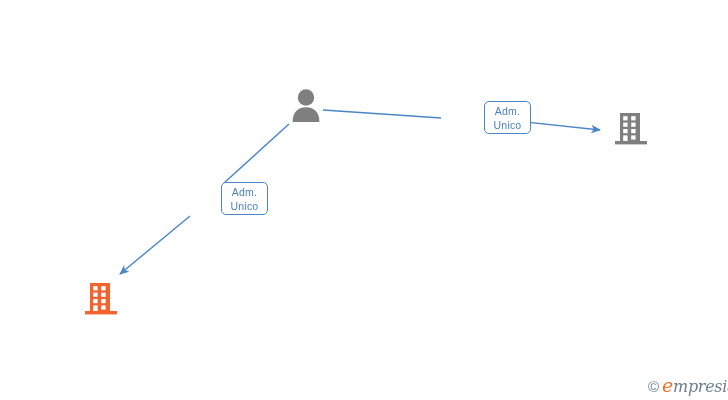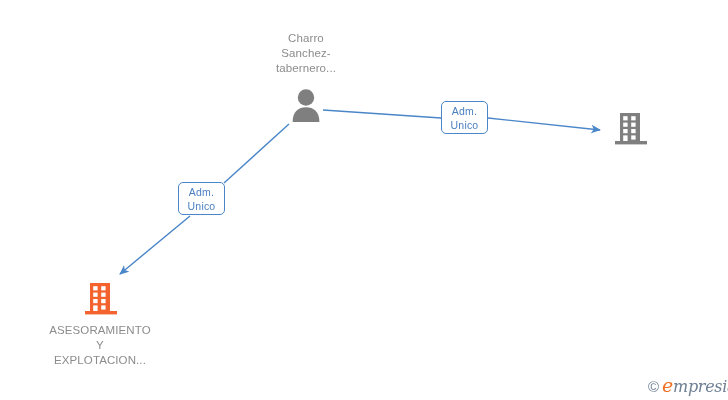--- a/index.html
+++ b/index.html
@@ -82,20 +82,21 @@
     box-sizing: border-box;
     border: 1px solid #4a86c8;
     border-radius: 5px;
     background: #ffffff;
     color: #4a7fc1;
     font-size: 10.5px;
     line-height: 14px;
     text-align: center;
     padding-top: 2px;
     letter-spacing: 0.2px;
+    margin-left: 43px;
   }
   .edge-label span { display: block; }
   .edge-label-right {
     left: 441px;
     top: 101px;
     width: 47px;
     height: 33px;
   }
   .edge-label-left {
     left: 178px;
@@ -146,23 +147,20 @@
 
     <path d="M 323 110 L 441 118" fill="none" stroke="#4a86c8" stroke-width="1.4"></path>
 
     <path d="M 488 118 L 600 130" fill="none" stroke="#4a86c8" stroke-width="1.4" marker-end="url(#arrowblue)"></path>
 
     <path d="M 289 124 L 224 183" fill="none" stroke="#4a86c8" stroke-width="1.4"></path>
 
     <path d="M 190 216 L 120 274" fill="none" stroke="#4a86c8" stroke-width="1.4" marker-end="url(#arrowblue)"></path>
   </svg>
 
-  <div class="node-label person-label">Charro
-Sanchez-
-tabernero...</div>
 
   <div class="node person-node">
     <svg width="32" height="34" viewBox="0 0 32 34">
       <circle cx="16" cy="9.5" r="8.2" fill="#7f7f7f"></circle>
       <path d="M 2.6 34 C 2.6 23.4 8.4 19.2 16 19.2 C 23.6 19.2 29.4 23.4 29.4 34 Z" fill="#7f7f7f"></path>
     </svg>
   </div>
 
 
   <div class="node building-node-gray">
@@ -188,23 +186,20 @@
       <rect x="16.2" y="4.2" width="4.4" height="4.2" fill="#ffffff"></rect>
       <rect x="8.2" y="10.6" width="4.4" height="4.2" fill="#ffffff"></rect>
       <rect x="16.2" y="10.6" width="4.4" height="4.2" fill="#ffffff"></rect>
       <rect x="8.2" y="17" width="4.4" height="4.2" fill="#ffffff"></rect>
       <rect x="16.2" y="17" width="4.4" height="4.2" fill="#ffffff"></rect>
       <rect x="8.2" y="23.4" width="4.4" height="5.6" fill="#ffffff"></rect>
       <rect x="16.2" y="23.4" width="4.4" height="4.2" fill="#ffffff"></rect>
     </svg>
   </div>
 
-  <div class="node-label building-label-orange">ASESORAMIENTO
-Y
-EXPLOTACION...</div>
 
   <div class="edge-label edge-label-right">
     <span>Adm.</span>
     <span>Unico</span>
   </div>
 
   <div class="edge-label edge-label-left">
     <span>Adm.</span>
     <span>Unico</span>
   </div>

